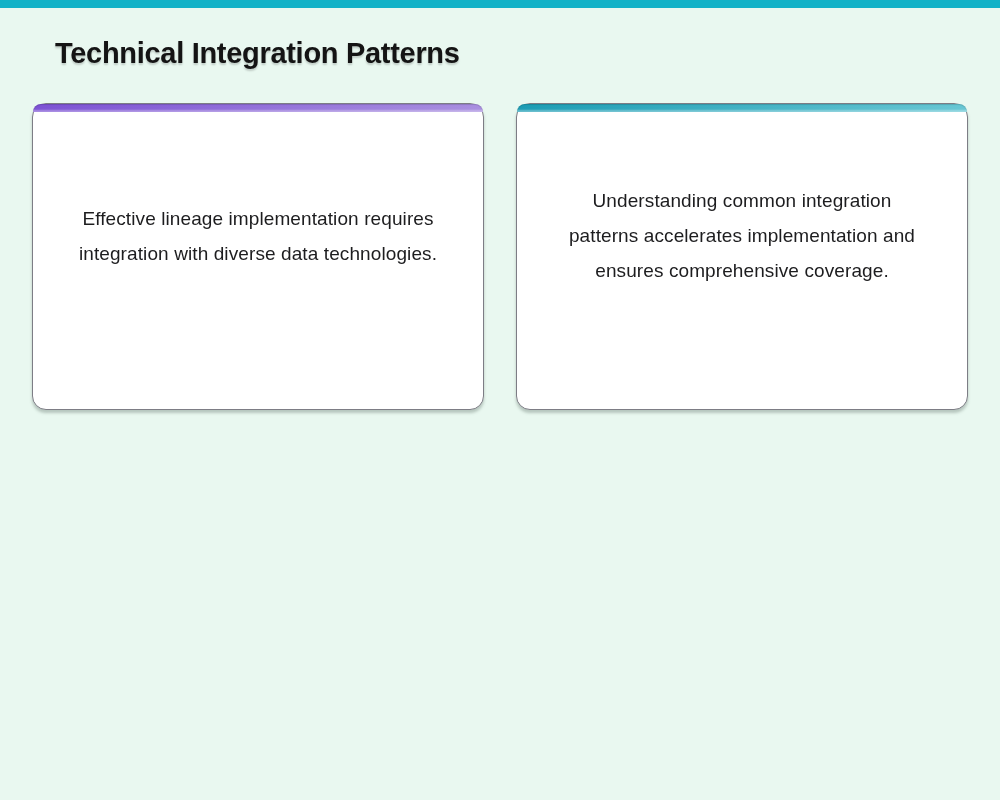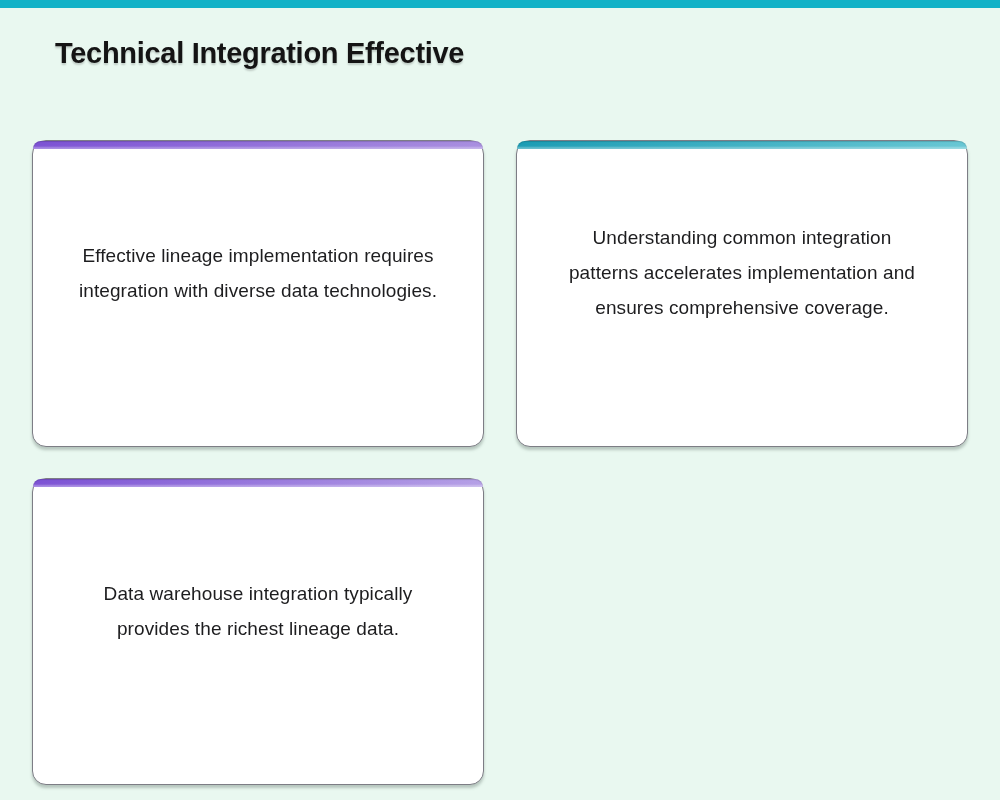--- a/index.html
+++ b/index.html
@@ -21,21 +21,21 @@
   .page-title {
     margin: 28px 55px 0 55px;
     font-size: 29px;
     line-height: 35px;
     font-weight: 800;
     letter-spacing: -0.3px;
     color: #141414;
     text-shadow: 0 2px 2px rgba(0,0,0,0.18);
   }
   .card-grid {
-    margin: 69px 32px 0 32px;
+    margin: 32px 32px 0 32px;
     display: grid;
     grid-template-columns: 1fr 1fr;
     column-gap: 32px;
     row-gap: 31px;
   }
   .card {
     position: relative;
     height: 307px;
     background: #ffffff;
     border: 1px solid #7d7d85;
@@ -64,39 +64,33 @@
     color: #1d1d1f;
     text-align: center;
     letter-spacing: 0.1px;
   }
 </style>
 </head>
 <body>
 
 <div class="top-accent-bar"></div>
 
-<h1 class="page-title">Technical Integration Effective</h1>
+<h1 class="page-title">Technical Integration Patterns</h1>
 
 <div class="card-grid">
 
   <div class="card">
     <div class="card-accent" style="background: linear-gradient(90deg, rgb(124, 82, 212), rgb(169, 143, 224));"></div>
     <div class="card-body">
       <div class="card-text">Effective lineage implementation requires integration with diverse data technologies.</div>
     </div>
   </div>
 
   <div class="card">
     <div class="card-accent" style="background: linear-gradient(90deg, rgb(27, 156, 180), rgb(104, 199, 212));"></div>
     <div class="card-body">
       <div class="card-text">Understanding common integration patterns accelerates implementation and ensures comprehensive coverage.</div>
     </div>
   </div>
 
-  <div class="card">
-    <div class="card-accent" style="background: linear-gradient(90deg, rgb(124, 82, 212), rgb(181, 160, 230));"></div>
-    <div class="card-body">
-      <div class="card-text">Data warehouse integration typically provides the richest lineage data.</div>
-    </div>
-  </div>
 
 
 </div>
 
 </body></html>

